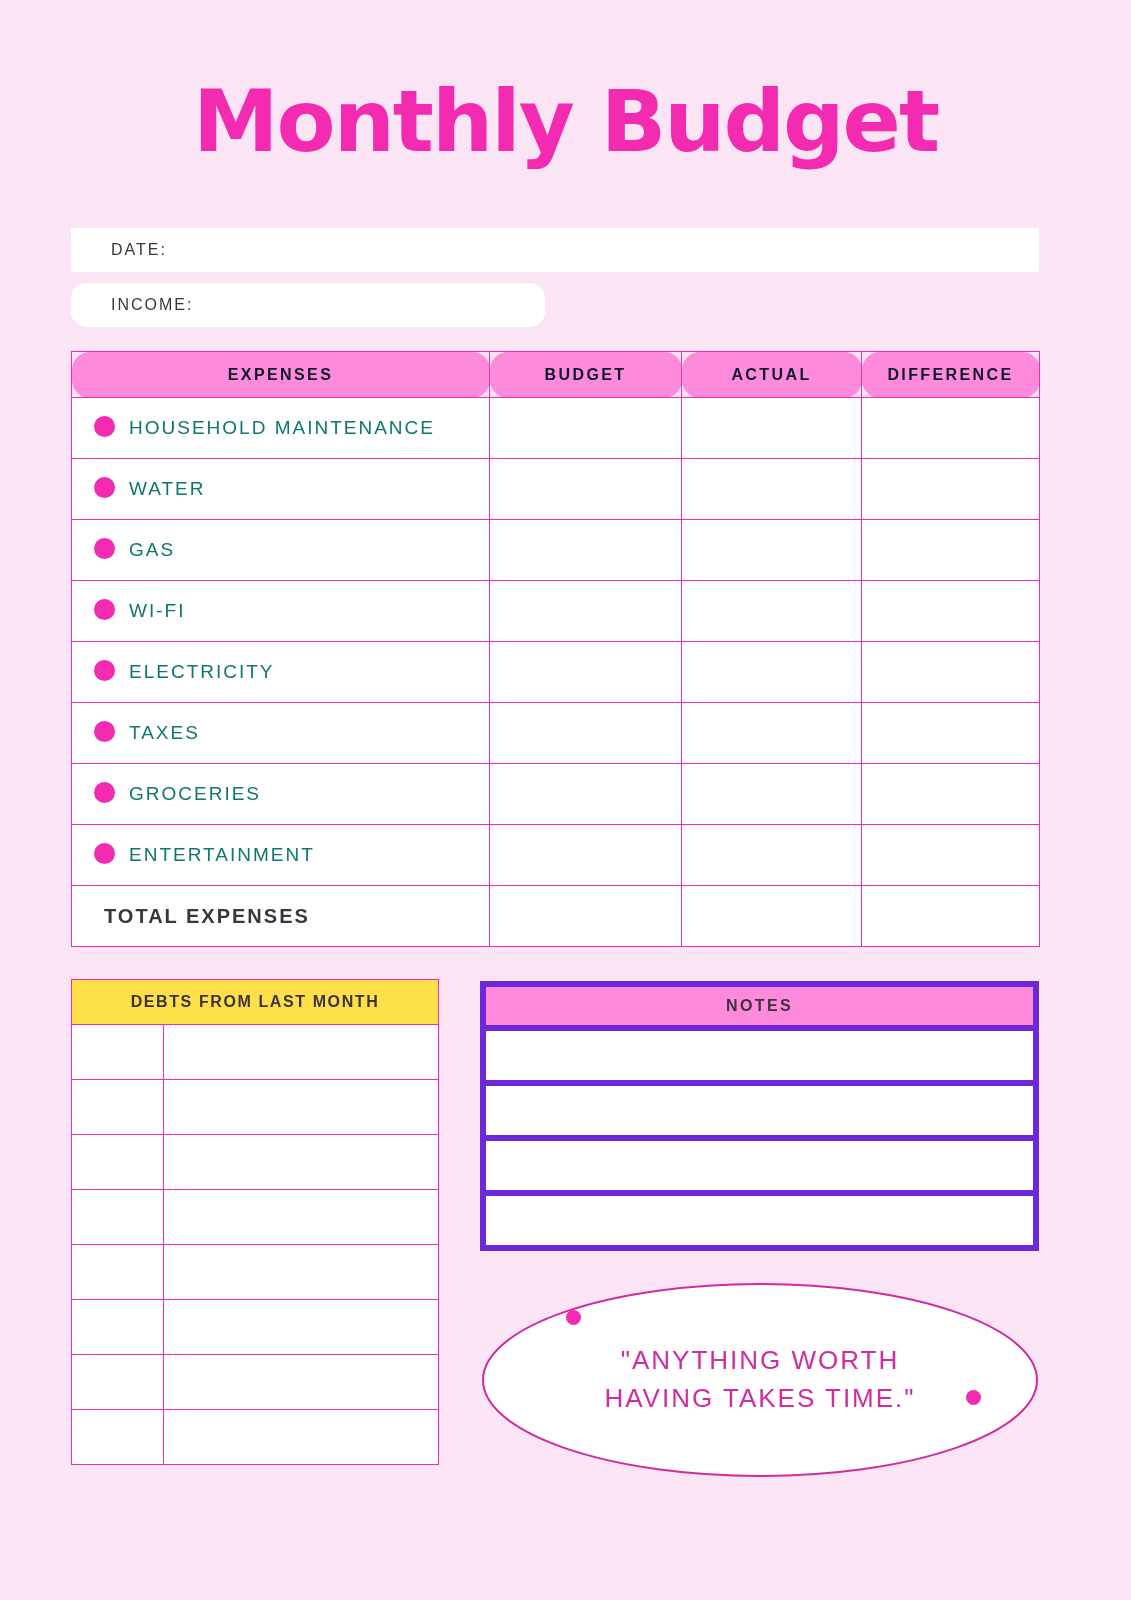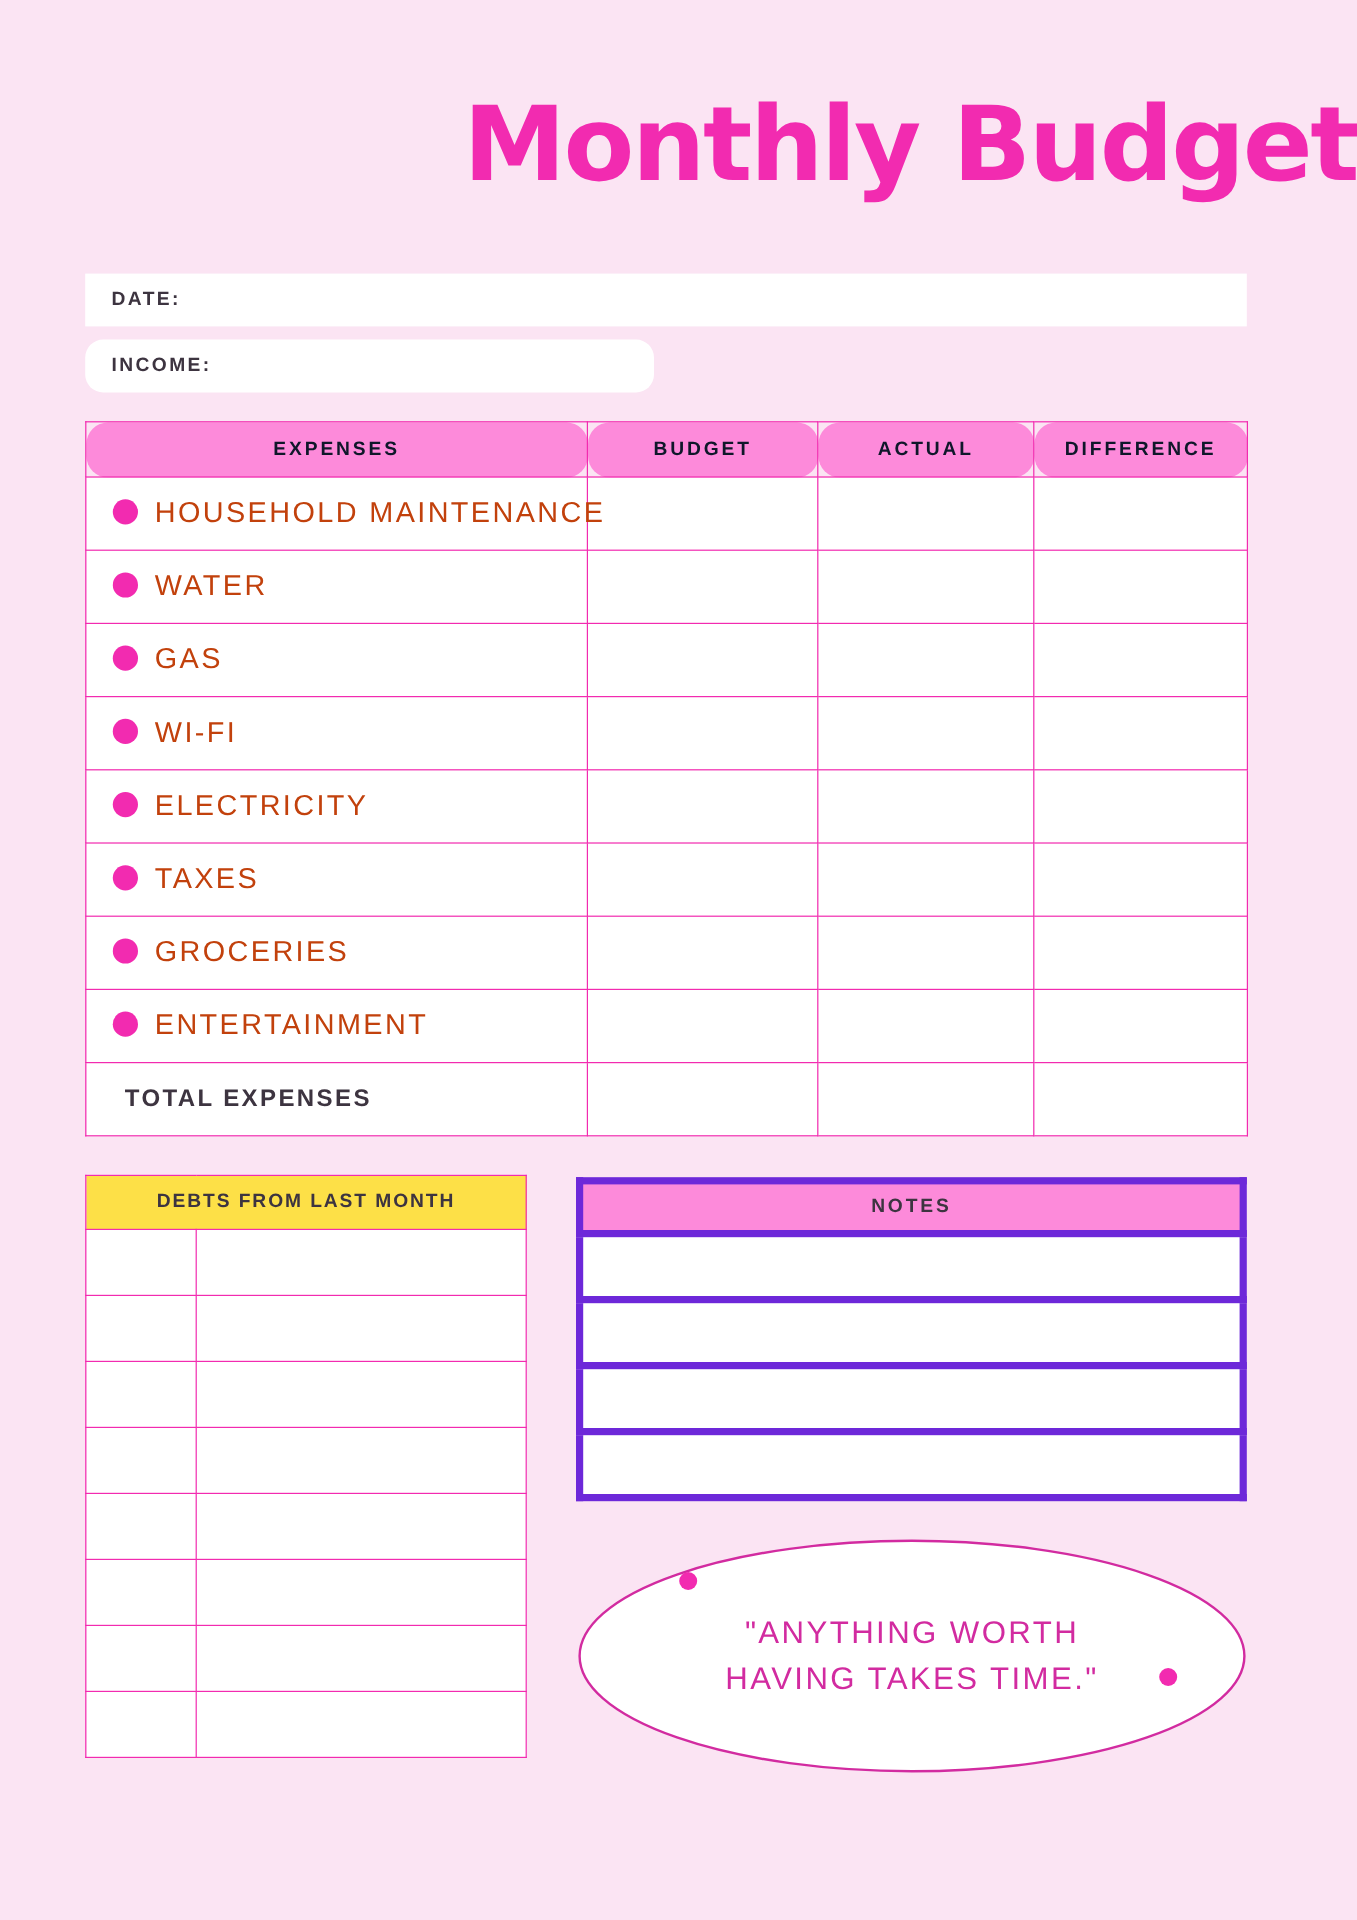--- a/index.html
+++ b/index.html
@@ -20,44 +20,44 @@
     width: 1131px;
     height: 1600px;
   }
 
   
   .title {
     position: absolute;
     left: 0;
     top: 78px;
     width: 1131px;
-    text-align: right;
+    text-align: center;
     font-family: "DejaVu Sans", sans-serif;
     font-weight: bold;
     font-size: 86px;
     letter-spacing: -2px;
     color: #f22bb0;
     line-height: 1;
     white-space: nowrap;
   }
 
   
   .field-row {
     position: absolute;
     background: #ffffff;
     display: flex;
     align-items: center;
     box-sizing: border-box;
   }
   .field-label {
     font-size: 16px;
     letter-spacing: 2px;
-    font-weight: bold;
+    font-weight: normal;
     color: #3d3440;
-    padding-left: 22px;
+    padding-left: 40px;
   }
   #date-field   { left: 71px; top: 228px; width: 968px; height: 44px; }
   #income-field { left: 71px; top: 283px; width: 474px; height: 44px; border-radius: 15px; }
   #other-field  { left: 557px; top: 283px; width: 482px; height: 44px; }
 
   
   .exp-table {
     position: absolute;
     left: 71px;
     top: 351px;
@@ -78,23 +78,23 @@
     font-weight: bold;
     border-radius: 18px;
   }
   .exp-table tbody td {
     background: #ffffff;
     height: 61px;
   }
   .cell-name {
     padding-left: 22px;
     text-align: left;
-    font-size: 24px;
+    font-size: 19px;
     letter-spacing: 2px;
-    color: #c2410c;
+    color: #0f766e;
     white-space: nowrap;
   }
   .bullet {
     display: inline-block;
     width: 21px;
     height: 21px;
     border-radius: 50%;
     background: #f22bb0;
     vertical-align: middle;
     margin-right: 14px;

